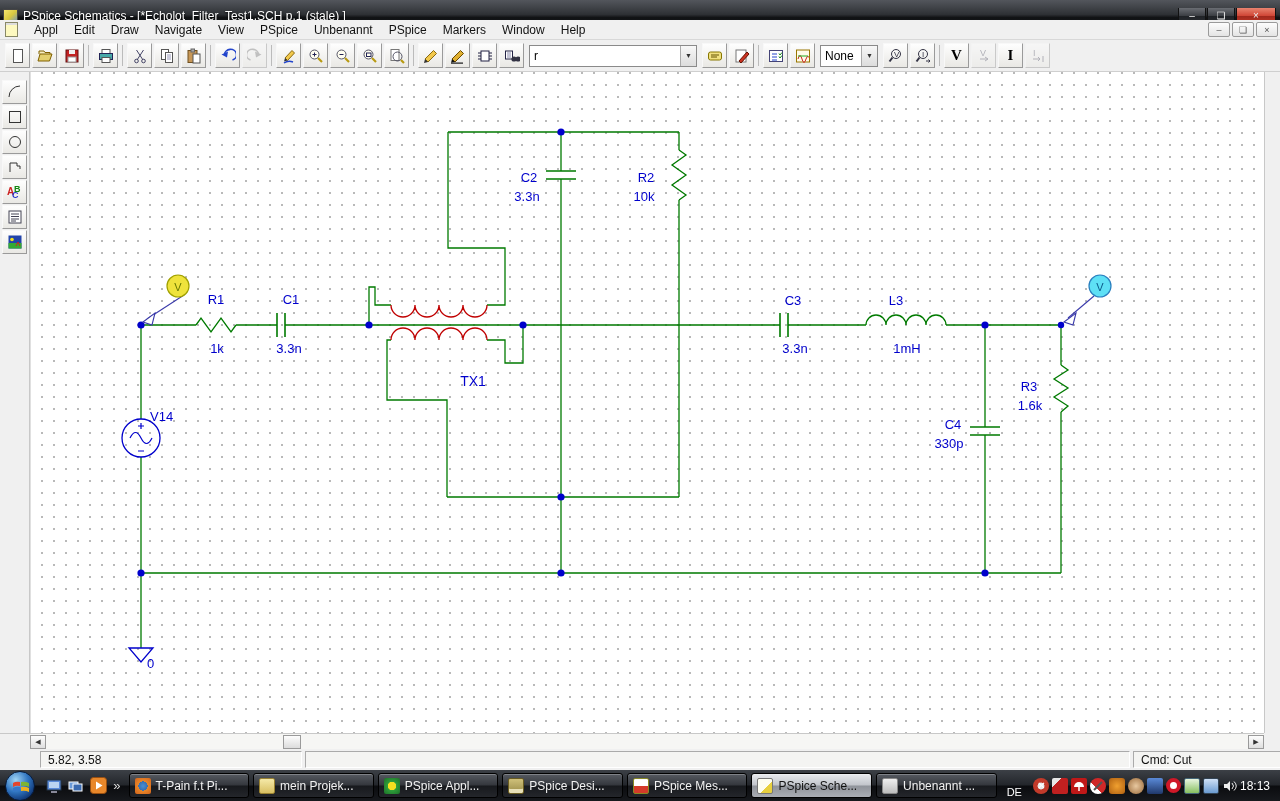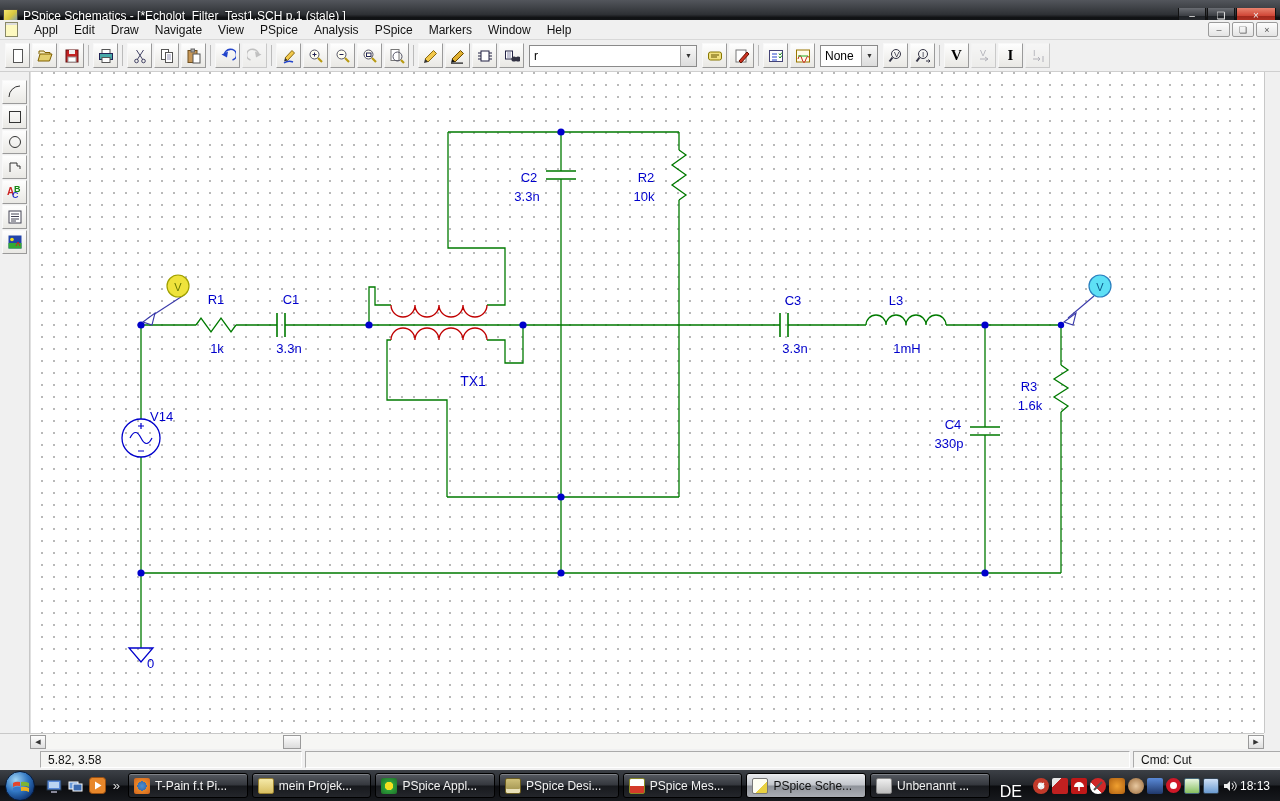--- a/index.html
+++ b/index.html
@@ -97,21 +97,21 @@
   .task.active { background:linear-gradient(#e8eaee 0%, #c2c5cb 48%, #8f939a 52%, #aaadb4 100%);
     color:#111; }
   .task .ticon { width:16px; height:16px; margin-right:5px; flex:0 0 auto; border-radius:2px; }
   .ti-firefox { background:radial-gradient(circle at 50% 50%, #4a8fd4 0%, #3a6fb0 40%, #e8872a 42%, #d4631a 100%); border-radius:50%; }
   .ti-folder { background:linear-gradient(#f5e9a8,#d8bf62); border:1px solid #9a8230; }
   .ti-pspicead { background:radial-gradient(circle at 50% 50%, #f5e020 0%, #f5e020 35%, #2e9e3a 40%, #1c7028 100%); border-radius:50%; }
   .ti-designmgr { background:linear-gradient(#cfc07a,#9a8c48); border:1px solid #6a5c20; box-shadow:inset 0 -4px 0 #e8e0b8; }
   .ti-msgview { background:linear-gradient(#fff 50%, #d43a2a 50%); border:1px solid #882; }
   .ti-schem { background:linear-gradient(135deg,#fdfdf2 60%, #e8d040 60%); border:1px solid #777; }
   .ti-unben { background:linear-gradient(#efefef,#bdbdbd); border:1px solid #888; }
-  .lang { font-size:16px; color:#fff; margin:13px 10px 0 8px; }
+  .lang { font-size:11px; color:#fff; margin:13px 10px 0 8px; }
   .tray { display:flex; align-items:center; }
   .tri { width:16px; height:16px; margin:0 1.5px; border-radius:2px; display:flex; align-items:center;
     justify-content:center; font-size:10px; color:#fff; }
   .tr-shield { background:radial-gradient(#e8e8e8 30%, #c23a2a 32%); border-radius:50%; }
   .tr-red    { background:linear-gradient(135deg,#e8e8e8 30%, #c02020 30%); }
   .tr-avira  { background:#c01818; }
   .tr-call   { background:linear-gradient(45deg,#fff 40%, #d02828 40%); border-radius:50%; }
   .tr-spk    { background:radial-gradient(#f0a030, #b06010); border-radius:3px; }
   .tr-hand   { background:radial-gradient(#e8c8a0, #9a6a3a); border-radius:50%; }
   .tr-blue   { background:linear-gradient(#5a8ad8,#20386a); }
@@ -137,21 +137,21 @@
   </div>
 
   <div class="menubar">
     <div class="mdoc-icon"></div>
     <div class="menu-item">Appl</div>
     <div class="menu-item">Edit</div>
     <div class="menu-item">Draw</div>
     <div class="menu-item">Navigate</div>
     <div class="menu-item">View</div>
     <div class="menu-item">PSpice</div>
-    <div class="menu-item">Analysis</div>
+    <div class="menu-item">Unbenannt</div>
     <div class="menu-item">PSpice</div>
     <div class="menu-item">Markers</div>
     <div class="menu-item">Window</div>
     <div class="menu-item">Help</div>
     <div class="spacer"></div>
     <div class="mdi-btn">–</div>
     <div class="mdi-btn">❏</div>
     <div class="mdi-btn">×</div>
   </div>
 

